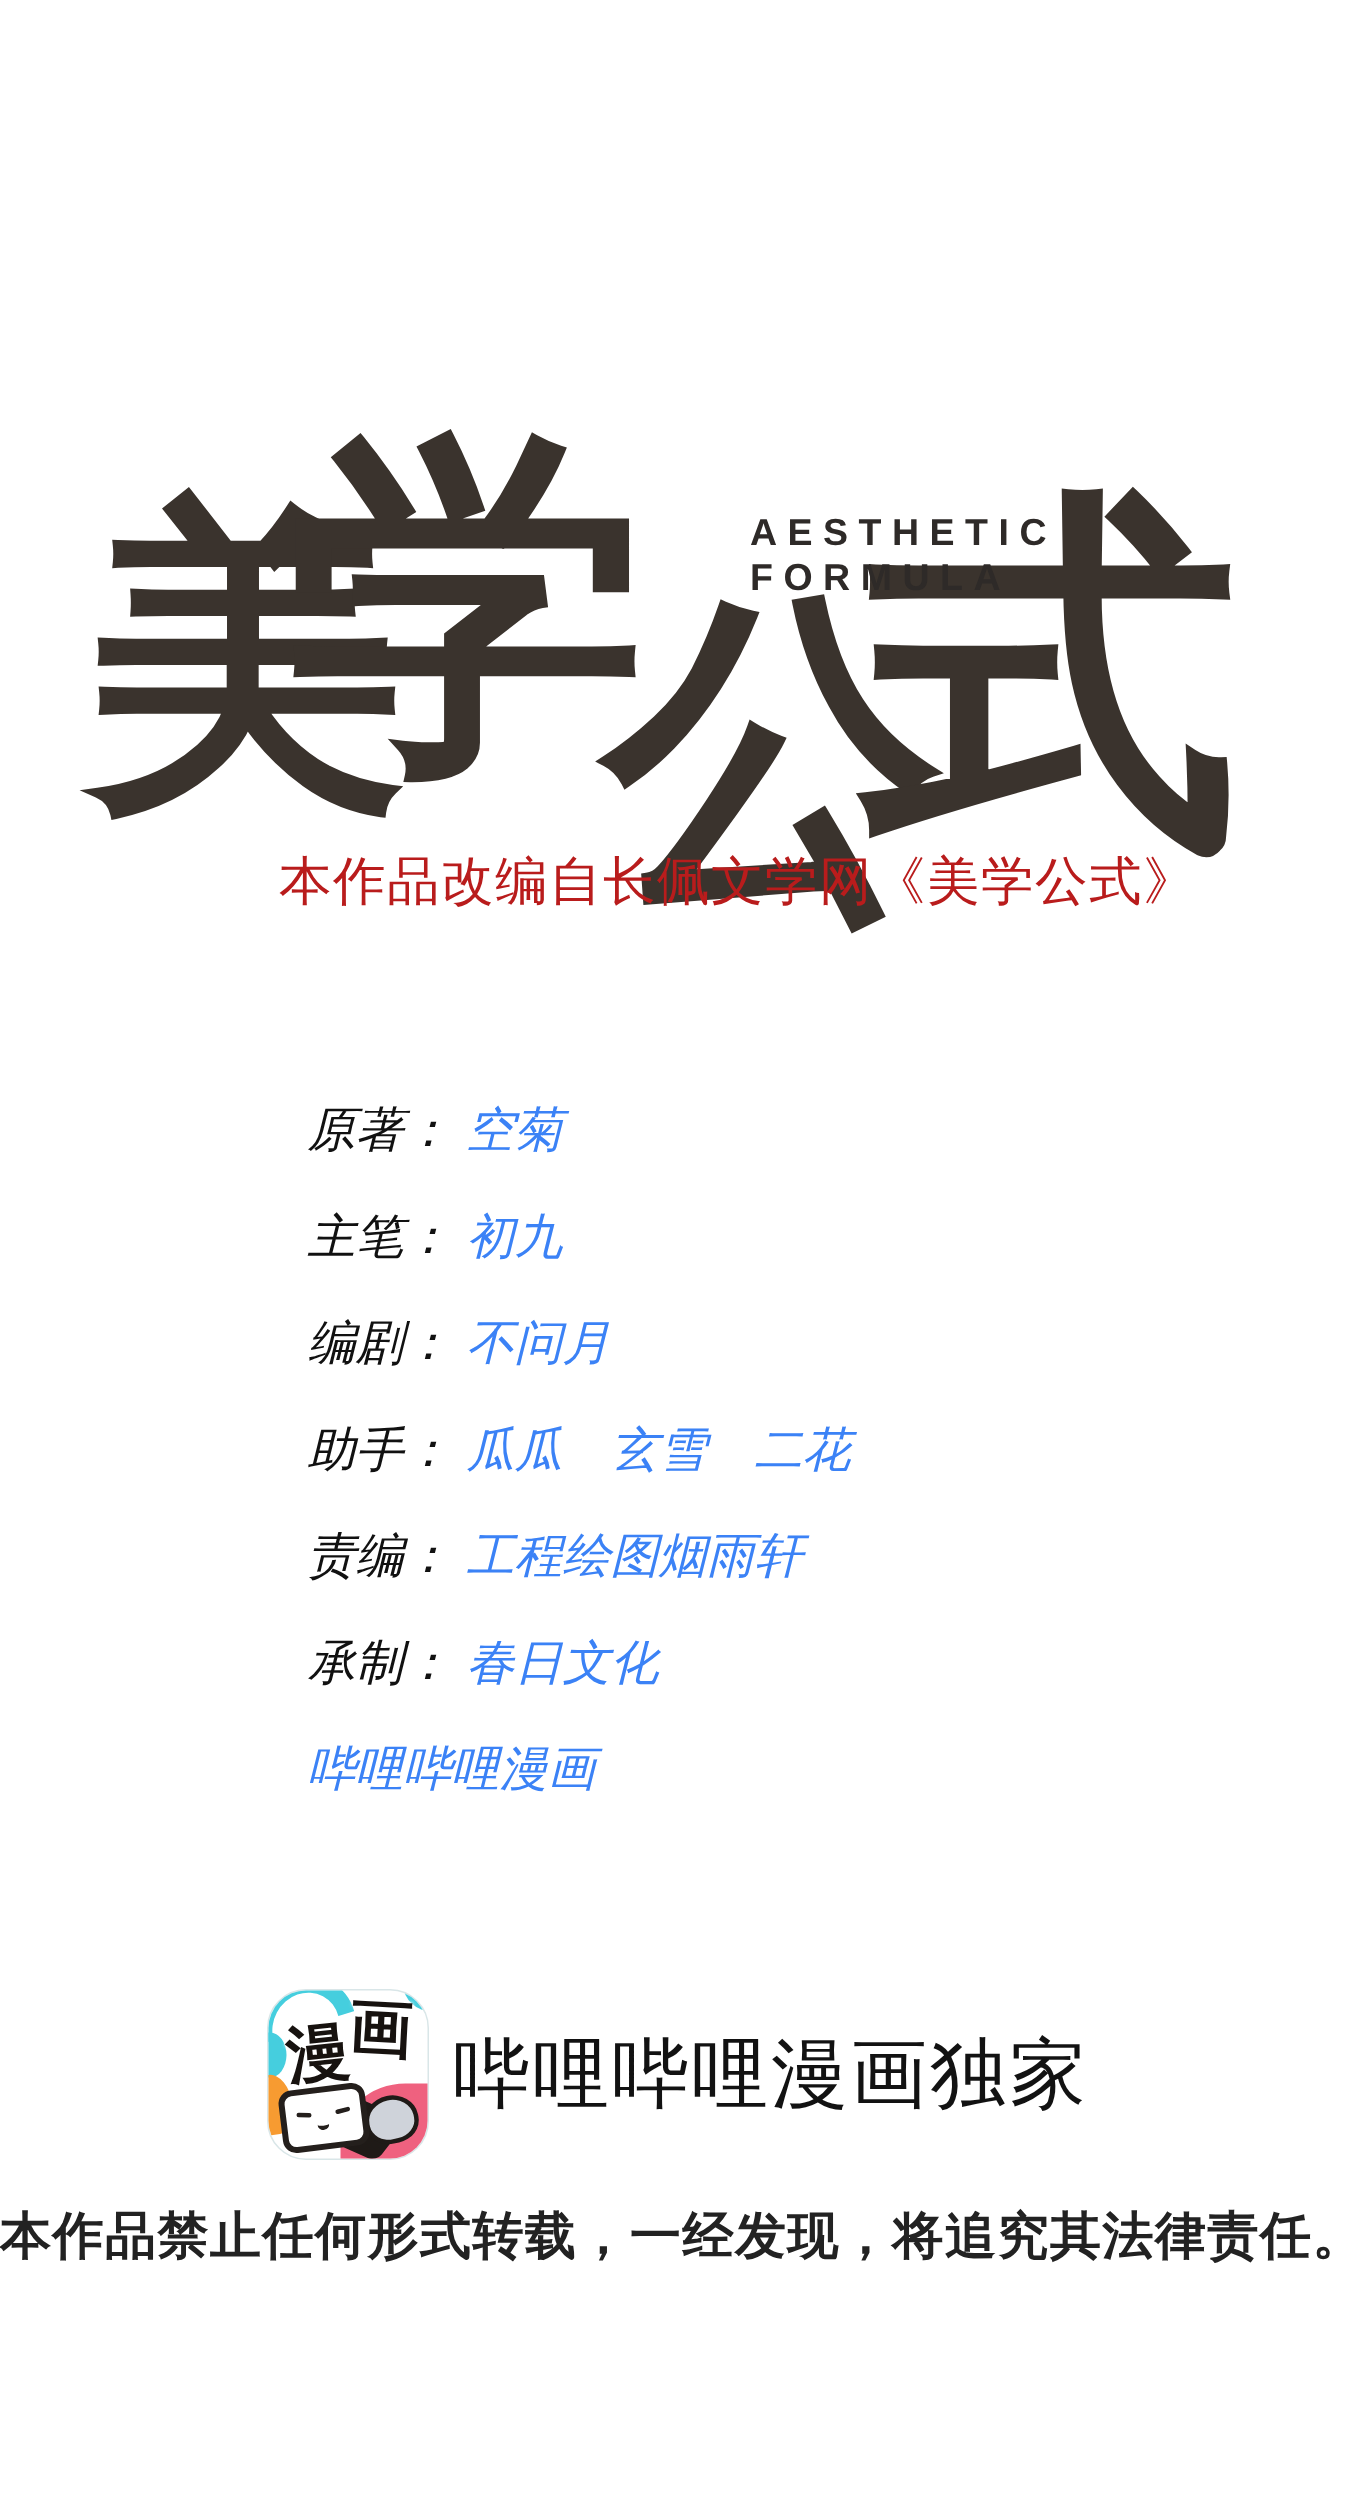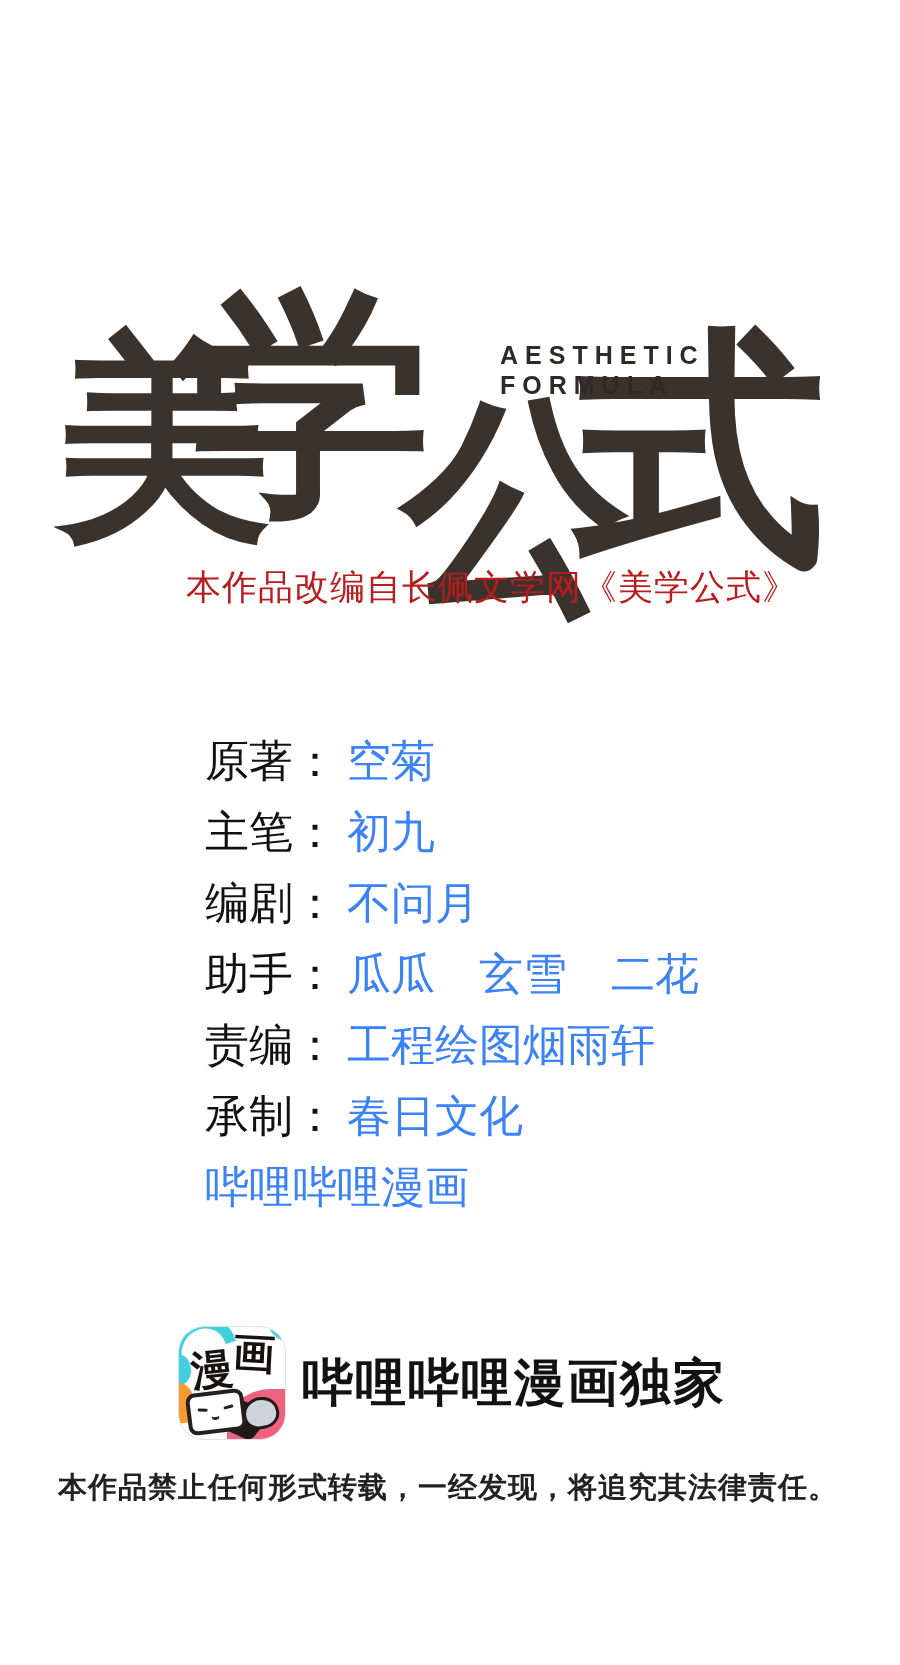--- a/index.html
+++ b/index.html
@@ -28,21 +28,21 @@
   }
 
   
   .adaptation{
     position:absolute;left:186px;top:564px;
     font-size:35px;color:#b91c1c;letter-spacing:1px;white-space:nowrap;
   }
 
   
   .credits{position:absolute;left:205px;top:732px;}
-  .credit-row{display:flex;align-items:baseline;height:71px;font-size:44px;}
+  .credit-row{display:flex;align-items:baseline;height:71px;font-size:32px;font-style:italic;}
   .credit-row .role{margin-right:10px;white-space:nowrap;color:#111;}
   .credit-row .names{white-space:nowrap;color:#3b82f6;}
 
   
   .publisher{position:absolute;left:178px;top:1326px;display:flex;align-items:center;gap:16px;}
   .app-icon{
     position:relative;width:106px;height:112px;border-radius:26px;
     background:#ffffff;border:1px solid #d9e6e8;overflow:hidden;flex:0 0 auto;
   }
   .app-icon .curl{
@@ -98,28 +98,28 @@
     position:absolute;top:12px;width:10px;height:3px;background:#241f1c;border-radius:2px;
   }
   .app-icon .tv .eye.left{left:7px;transform:rotate(8deg);}
   .app-icon .tv .eye.right{right:7px;transform:rotate(-8deg);}
   .app-icon .tv .mouth{
     position:absolute;left:20px;top:17px;width:8px;height:5px;
     border-bottom:3px solid #241f1c;border-radius:0 0 6px 6px;
   }
   .exclusive{
     font-family:"Liberation Serif","DejaVu Serif",serif;
-    font-size:51px;font-weight:700;color:#121212;
+    font-size:51px;font-weight:400;color:#121212;
     letter-spacing:2px;white-space:nowrap;
   }
 
   
   .disclaimer{
     position:absolute;left:0;top:1468px;width:896px;text-align:center;
-    font-size:29px;font-weight:700;color:#222222;letter-spacing:1px;white-space:nowrap;
+    font-size:34px;font-weight:700;color:#222222;letter-spacing:1px;white-space:nowrap;
   }
 </style>
 </head>
 <body>
 
 <div class="page">
 
   <div class="title-logo">
     <span class="title-char char-mei">美</span>
     <span class="title-char char-xue">学</span>

